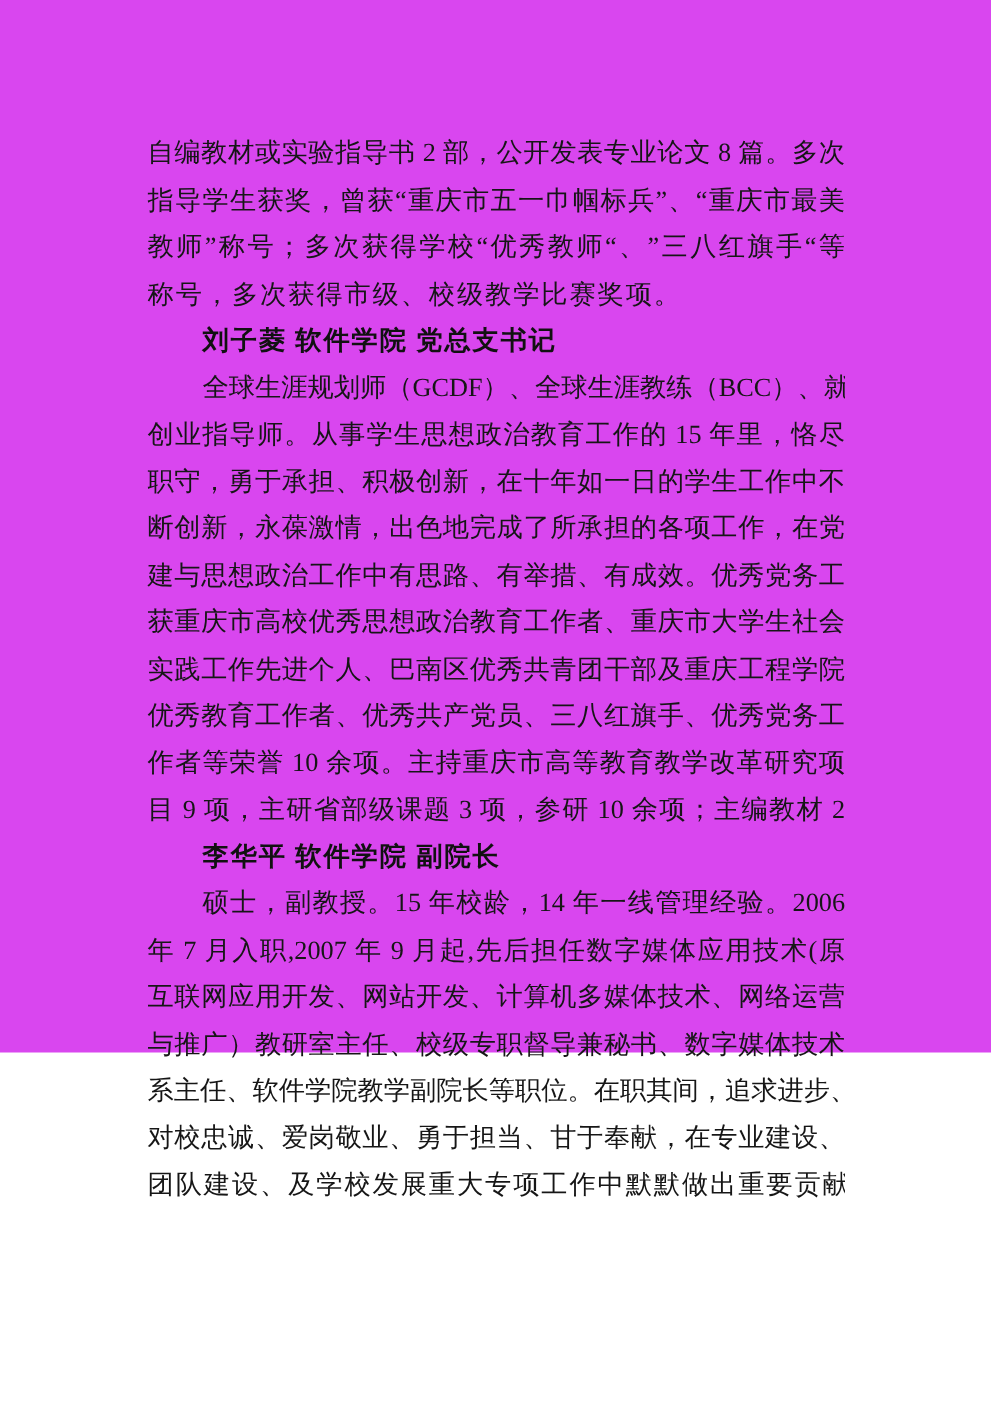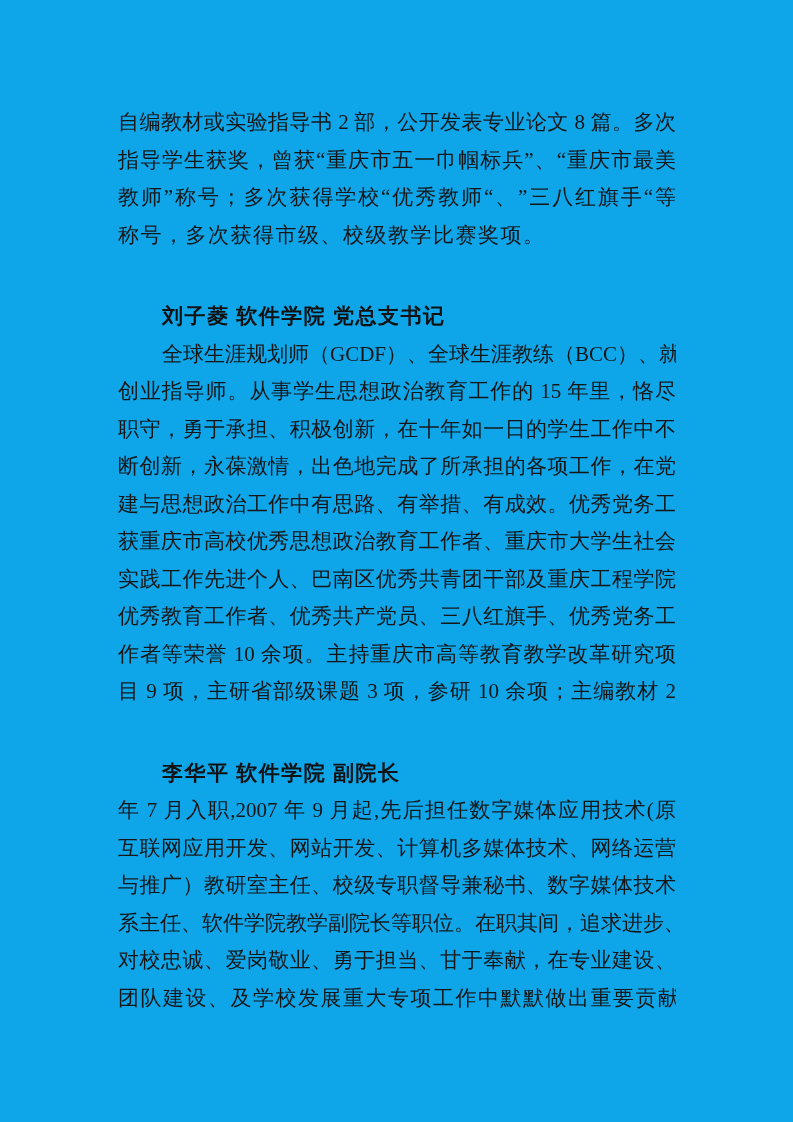--- a/index.html
+++ b/index.html
@@ -12,22 +12,22 @@
     height: 1122px;
     position: relative;
     overflow: hidden;
     font-family: "Liberation Serif", "DejaVu Serif", serif;
   }
   .page {
     position: absolute;
     left: 0;
     top: 0;
     width: 793px;
-    height: 1122px;
-    background: #0ea5e9;
+    height: 842px;
+    background: #d946ef;
   }
   .doc-body {
     position: absolute;
     left: 118px;
     top: 104px;
     width: 558px;
     color: #161616;
     font-size: 21px;
   }
   .line {
@@ -48,21 +48,20 @@
   }
   .heading {
     height: 37.5px;
     line-height: 37.5px;
     overflow: hidden;
     font-weight: bold;
     text-indent: 44px;
     letter-spacing: 1.5px;
     white-space: nowrap;
     color: #111111;
-    margin-top: 44px;
   }
 </style>
 </head>
 <body>
 
 <div class="page">
   <div class="doc-body">
       <div class="paragraph">
         <div class="line">自编教材或实验指导书 2 部，公开发表专业论文 8 篇。多次</div>
         <div class="line">指导学生获奖，曾获“重庆市五一巾帼标兵”、“重庆市最美</div>
@@ -77,20 +76,21 @@
         <div class="line">断创新，永葆激情，出色地完成了所承担的各项工作，在党</div>
         <div class="line">建与思想政治工作中有思路、有举措、有成效。优秀党务工</div>
         <div class="line">获重庆市高校优秀思想政治教育工作者、重庆市大学生社会</div>
         <div class="line">实践工作先进个人、巴南区优秀共青团干部及重庆工程学院</div>
         <div class="line">优秀教育工作者、优秀共产党员、三八红旗手、优秀党务工</div>
         <div class="line">作者等荣誉 10 余项。主持重庆市高等教育教学改革研究项</div>
         <div class="line">目 9 项，主研省部级课题 3 项，参研 10 余项；主编教材 2</div>
       </div>
       <div class="heading">李华平 软件学院 副院长</div>
       <div class="paragraph">
+        <div class="line first">硕士，副教授。15 年校龄，14 年一线管理经验。2006</div>
         <div class="line">年 7 月入职,2007 年 9 月起,先后担任数字媒体应用技术(原</div>
         <div class="line">互联网应用开发、网站开发、计算机多媒体技术、网络运营</div>
         <div class="line">与推广）教研室主任、校级专职督导兼秘书、数字媒体技术</div>
         <div class="line">系主任、软件学院教学副院长等职位。在职其间，追求进步、</div>
         <div class="line">对校忠诚、爱岗敬业、勇于担当、甘于奉献，在专业建设、</div>
         <div class="line last">团队建设、及学校发展重大专项工作中默默做出重要贡献。</div>
       </div>
     </div>
 </div>
 

